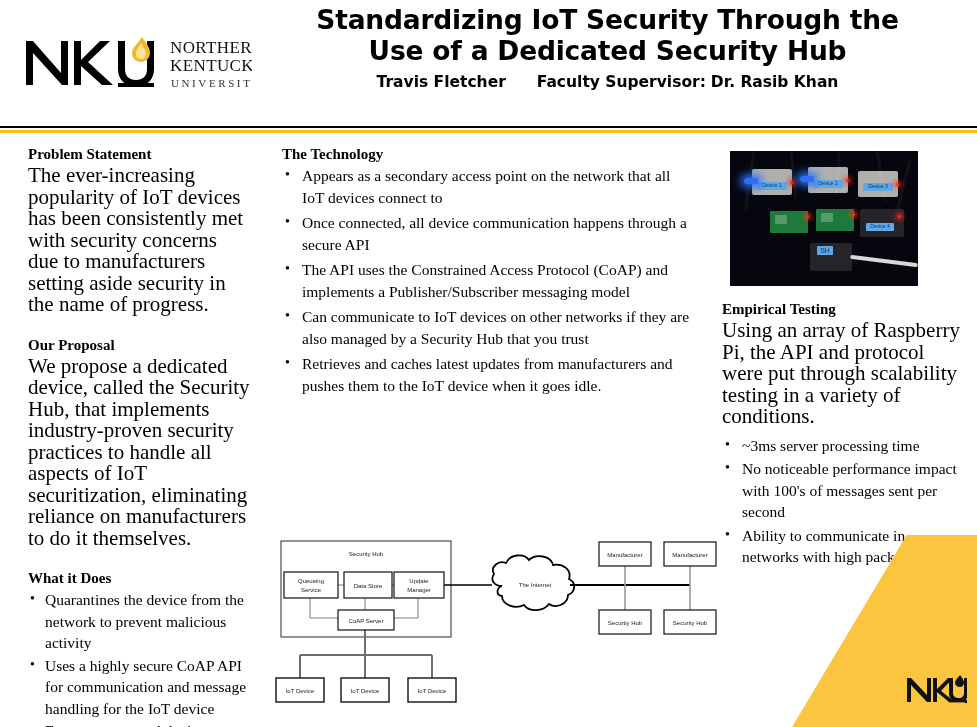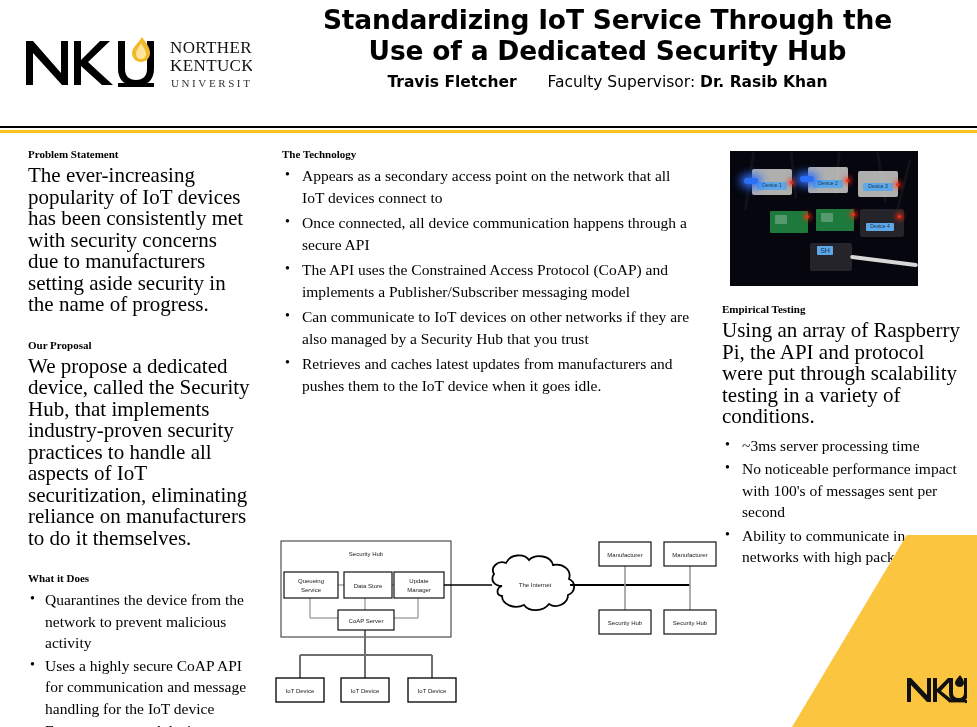--- a/index.html
+++ b/index.html
@@ -44,21 +44,21 @@
     margin: 0;
   }
   .byline {
     margin-top: 6px;
     font-family: "DejaVu Sans", sans-serif;
     font-size: 15.5px;
     line-height: 21px;
     color: #000;
   }
   .byline .author { font-weight: bold; }
-  .byline .sup-label { font-weight: normal; }
+  .byline .sup-label { font-weight: bold; }
   .byline .sup-name { font-weight: bold; }
   .dept {
     margin-top: 2px;
     font-family: "DejaVu Sans", sans-serif;
     font-weight: normal;
     font-size: 16px;
     line-height: 20px;
   }
 
   #divider-black {
@@ -92,21 +92,21 @@
 
   
   .col { position: absolute; }
   #col-left  { left: 28px;  top: 145px; width: 222px; }
   #col-mid   { left: 282px; top: 145px; width: 412px; }
   #col-right { left: 722px; top: 300px; width: 240px; }
 
   h2.sec-head {
     font-family: "Liberation Serif", serif;
     font-weight: bold;
-    font-size: 11px;
+    font-size: 15px;
     line-height: 19px;
     margin: 0 0 1px 0;
   }
   p.body {
     font-family: "Liberation Serif", serif;
     font-size: 21px;
     line-height: 21.5px;
     margin: 0;
   }
   .spacer-block { height: 20px; }
@@ -235,21 +235,21 @@
 
         <path d="M120 4 C124 10 128 14 128 20 C128 25 124 29 119 29 C114 29 110 25 110 20 C110 14 116 11 120 4 Z" fill="#f2b926"></path>
         <path d="M119 10 C121 14 124 17 124 21 C124 24 122 26 119 26 C116 26 114 24 114 21 C114 17 117 14 119 10 Z" fill="#ffe49b"></path>
         <text x="148" y="20" font-family="Liberation Serif, serif" font-size="17" letter-spacing="0.4" fill="#111">NORTHERN</text>
         <text x="148" y="38" font-family="Liberation Serif, serif" font-size="17" letter-spacing="0.4" fill="#111">KENTUCKY</text>
         <text x="149" y="54" font-family="Liberation Serif, serif" font-size="11" letter-spacing="2.6" fill="#333">UNIVERSITY</text>
       </svg>
     </div>
 
     <div id="title-block">
-      <div class="poster-title">Standardizing IoT Service Through the</div>
+      <div class="poster-title">Standardizing IoT Security Through the</div>
       <div class="poster-title">Use of a Dedicated Security Hub</div>
       <div class="byline">
         <span class="author">Travis Fletcher</span>
         <span style="display:inline-block;width:26px;"></span><span class="sup-label">Faculty Supervisor:</span>
         <span class="sup-name">Dr. Rasib Khan</span>
       </div>
     </div>
   </div>
 
   <div id="divider-black"></div>

